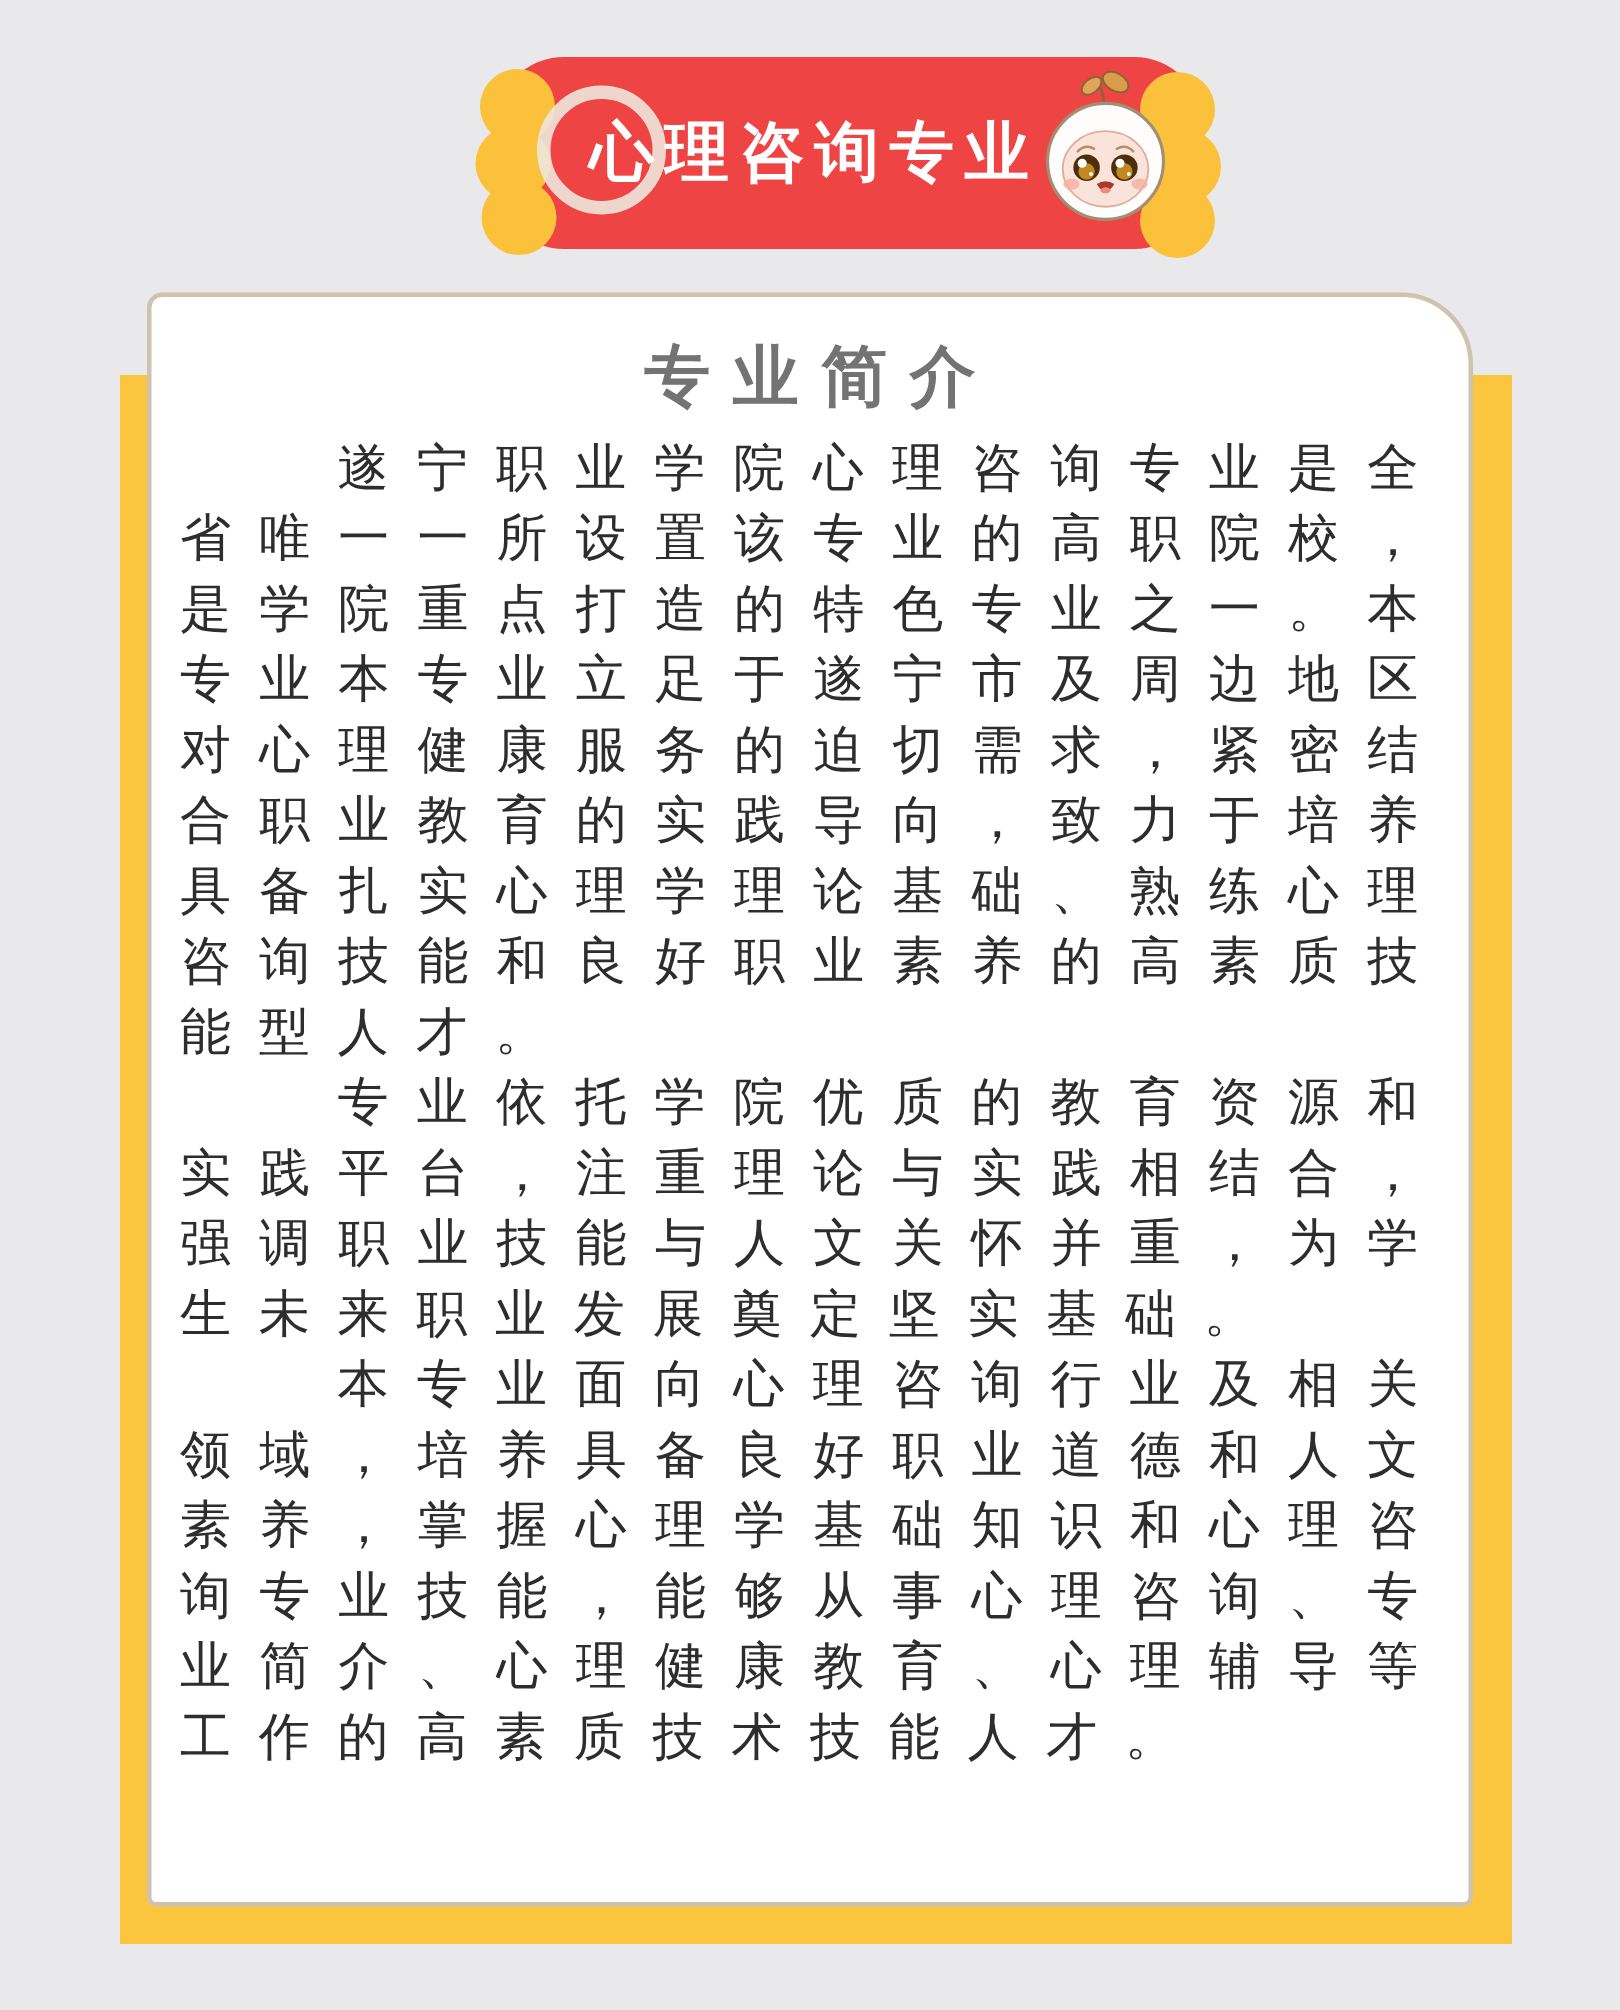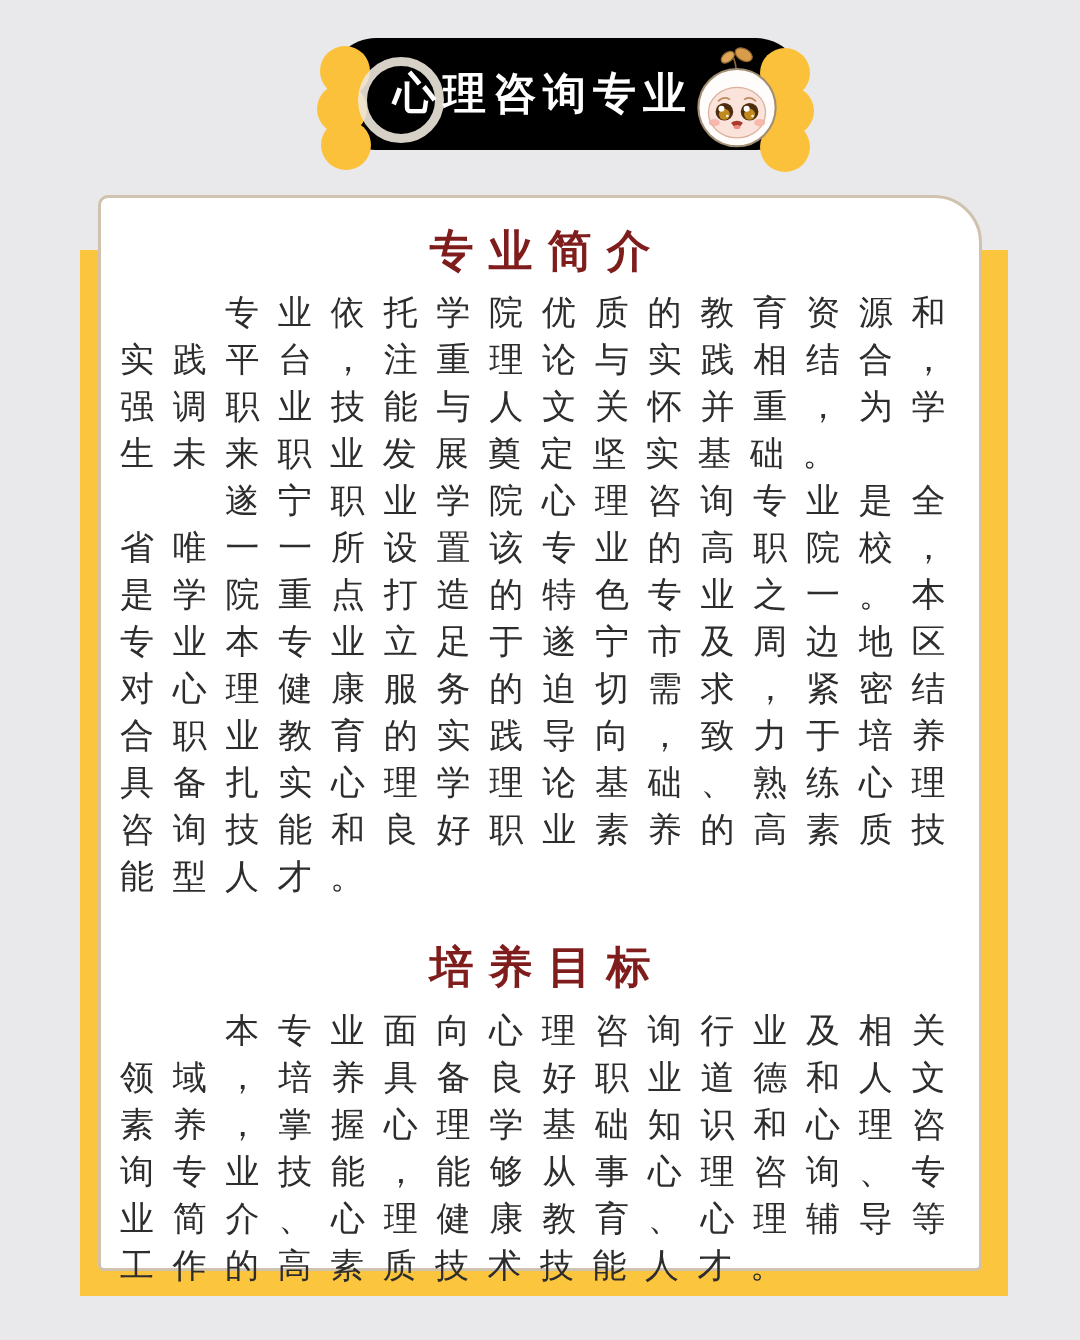--- a/index.html
+++ b/index.html
@@ -1,42 +1,42 @@
 <!DOCTYPE html>
 <html><head>
 <meta charset="utf-8">
 <style>
   html,body{margin:0;padding:0;}
   body{background:#e9e9eb;font-family:"Liberation Sans","DejaVu Sans",sans-serif;}
   .page{position:relative;width:1080px;height:1340px;background:#e9e9eb;overflow:hidden;}
 
   
-  .banner{position:absolute;left:330px;top:38px;width:472px;height:112px;
-          background:#000000;border-radius:46px;z-index:5;}
+  .banner{position:absolute;left:330px;top:38px;width:472px;height:128px;
+          background:#ef4444;border-radius:46px;z-index:5;}
   .bump{position:absolute;background:#fcc13a;border-radius:50%;width:50px;height:50px;}
   .bump.l1{left:-10px;top:8px;}
   .bump.l2{left:-13px;top:46px;}
   .bump.l3{left:-9px;top:82px;}
   .bump.r1{right:-8px;top:10px;}
   .bump.r2{right:-12px;top:48px;}
   .bump.r3{right:-8px;top:84px;}
   .ring{position:absolute;left:28px;top:19px;width:68px;height:68px;
         border:9px solid rgba(238,231,219,0.9);border-radius:50%;}
   .banner-title{position:absolute;left:63px;top:50%;transform:translateY(-50%);
         color:#ffffff;font-size:43px;font-weight:700;letter-spacing:7px;white-space:nowrap;}
   .mascot{position:absolute;left:365px;top:9px;width:84px;height:101px;}
 
   
   .frame{position:absolute;left:80px;top:250px;width:928px;height:1046px;
          background:#fcc53e;z-index:1;}
   .card{position:absolute;left:98px;top:195px;width:884px;height:1076px;
         background:#ffffff;border:3px solid #cfc2ae;border-radius:10px 48px 6px 6px;
         box-sizing:border-box;z-index:2;padding:14px 19px 0 19px;}
 
-  .card h1{margin:10px 0 8px 0;text-align:center;color:#7f1d1d;
+  .card h1{margin:10px 0 8px 0;text-align:center;color:#737373;
            font-size:44px;font-weight:700;letter-spacing:15px;text-indent:15px;
            font-family:"Liberation Sans","DejaVu Sans",sans-serif;}
   .card h1.h2{margin-top:38px;margin-bottom:10px;}
   .card p{width:844px;margin:0;color:#2d2d2d;font-size:34px;line-height:47px;
           letter-spacing:18.5px;text-indent:105px;text-align:justify;
           font-family:"Liberation Serif","DejaVu Serif",serif;font-weight:400;}
 </style>
 </head>
 <body>
 
@@ -79,19 +79,18 @@
       <ellipse cx="23" cy="90" rx="6.5" ry="4.5" fill="#f6b2a4" opacity="0.85"></ellipse>
       <ellipse cx="77" cy="90" rx="6.5" ry="4.5" fill="#f6b2a4" opacity="0.85"></ellipse>
 
       <path d="M43 90 Q50 102 57 90 Q50 85.5 43 90 Z" fill="#a83a2d"></path>
       <ellipse cx="50" cy="95" rx="4" ry="2.4" fill="#ee8a7c"></ellipse>
     </svg>
   </div>
 
   <div class="card">
     <h1>专业简介</h1>
+    <p>遂宁职业学院心理咨询专业是全省唯一一所设置该专业的高职院校，是学院重点打造的特色专业之一。本专业本专业立足于遂宁市及周边地区对心理健康服务的迫切需求，紧密结合职业教育的实践导向，致力于培养具备扎实心理学理论基础、熟练心理咨询技能和良好职业素养的高素质技能型人才。</p>
     <p>专业依托学院优质的教育资源和实践平台，注重理论与实践相结合，强调职业技能与人文关怀并重，为学生未来职业发展奠定坚实基础。</p>
-    <p>遂宁职业学院心理咨询专业是全省唯一一所设置该专业的高职院校，是学院重点打造的特色专业之一。本专业本专业立足于遂宁市及周边地区对心理健康服务的迫切需求，紧密结合职业教育的实践导向，致力于培养具备扎实心理学理论基础、熟练心理咨询技能和良好职业素养的高素质技能型人才。</p>
-    <h1 class="h2">培养目标</h1>
     <p>本专业面向心理咨询行业及相关领域，培养具备良好职业道德和人文素养，掌握心理学基础知识和心理咨询专业技能，能够从事心理咨询、专业简介、心理健康教育、心理辅导等工作的高素质技术技能人才。</p>
   </div>
 
 </div>
 
 </body></html>

